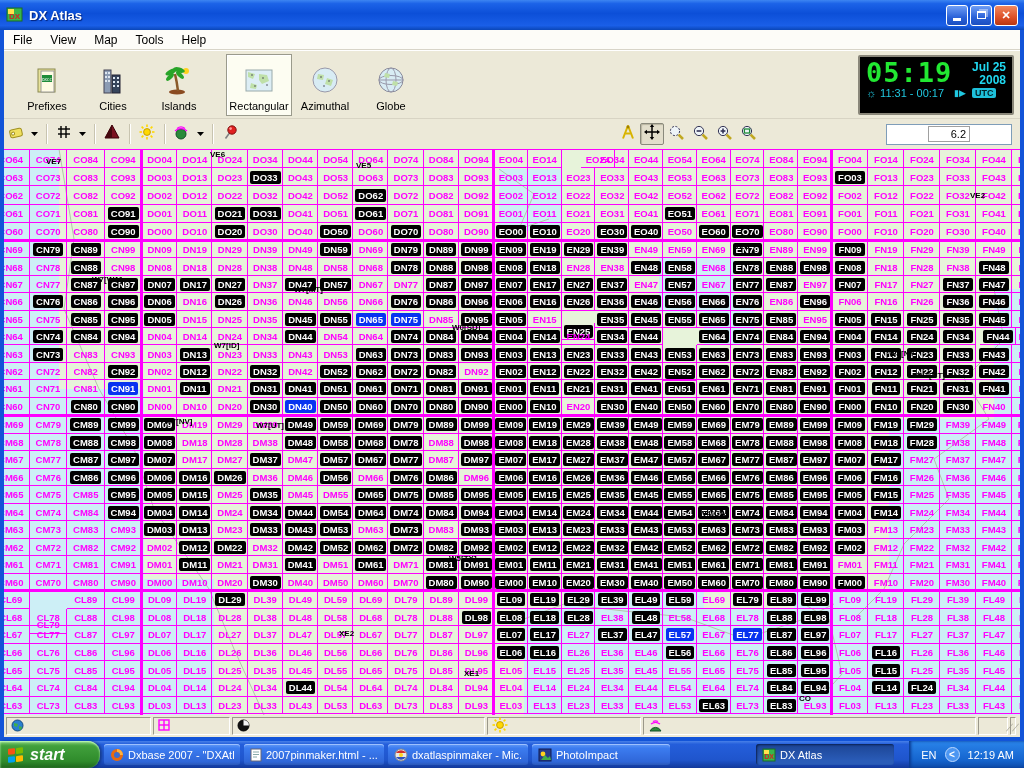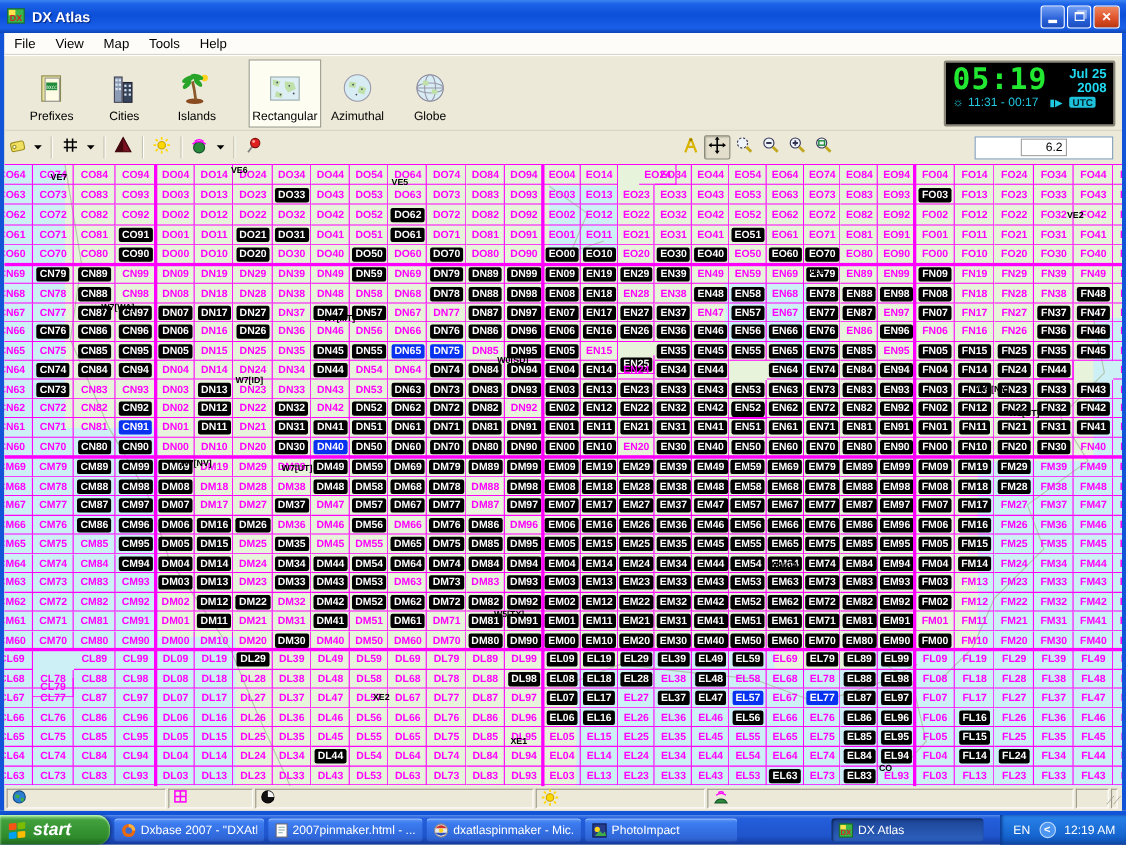--- a/index.html
+++ b/index.html
@@ -1374,21 +1374,21 @@
       </div>
       <div class="cell" style="left: 864px; top: 179px; width: 36px; height: 17.4px;">
         <span class="worked">FN14</span>
       </div>
       <div class="cell" style="left: 900px; top: 179px; width: 36px; height: 17.4px;">
         <span class="worked">FN24</span>
       </div>
       <div class="cell" style="left: 936px; top: 179px; width: 36px; height: 17.4px;">
         <span class="worked">FN34</span>
       </div>
-      <div class="cell" style="left: 936px; top: 179px; width: 36px; height: 17.4px;">
+      <div class="cell" style="left: 976px; top: 179px; width: 36px; height: 17.4px;">
         <span class="worked">FN44</span>
       </div>
       <div class="cell" style="left: 1008px; top: 179px; width: 36px; height: 17.4px;">
         <span>FN54</span>
       </div>
       <div class="cell" style="left: -12px; top: 196.4px; width: 37.5px; height: 17.4px;">
         <span>CN63</span>
       </div>
       <div class="cell" style="left: 25.5px; top: 196.4px; width: 37.5px; height: 17.4px;">
         <span class="worked">CN73</span>

